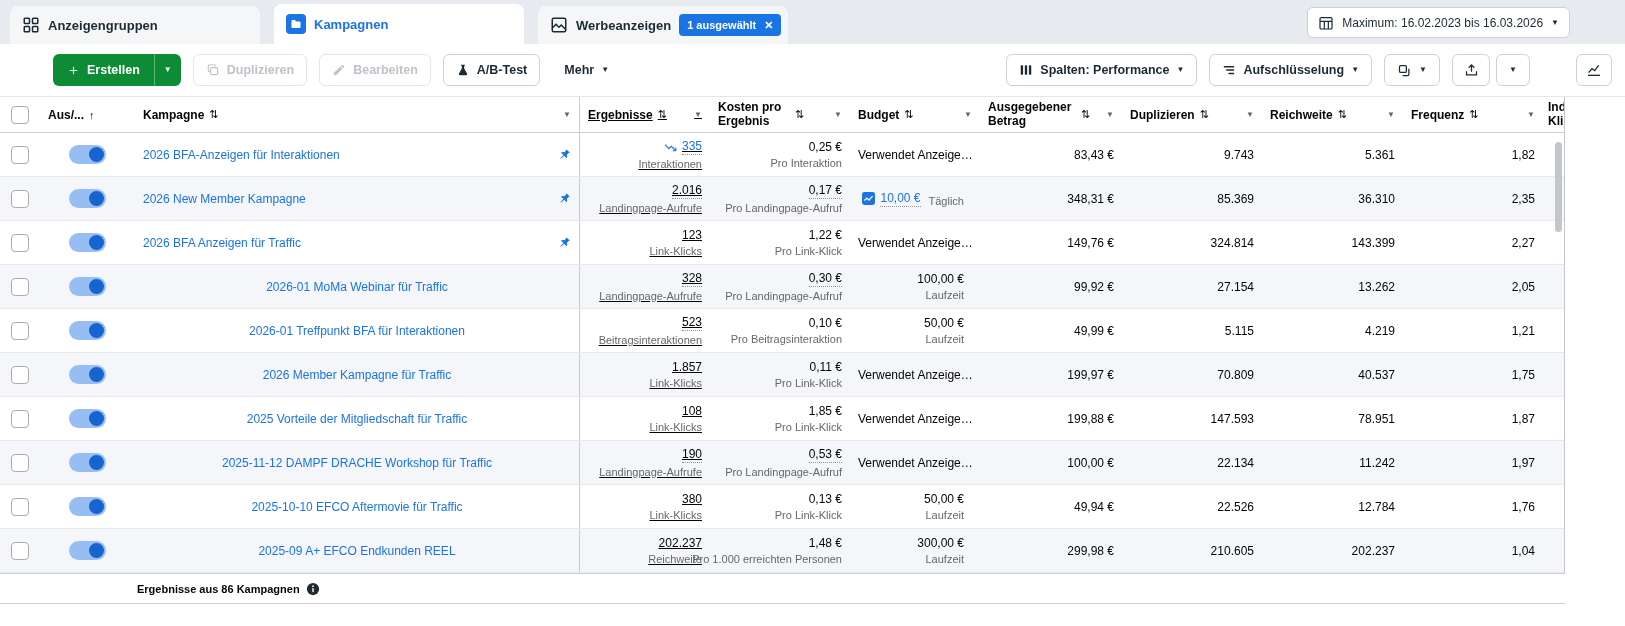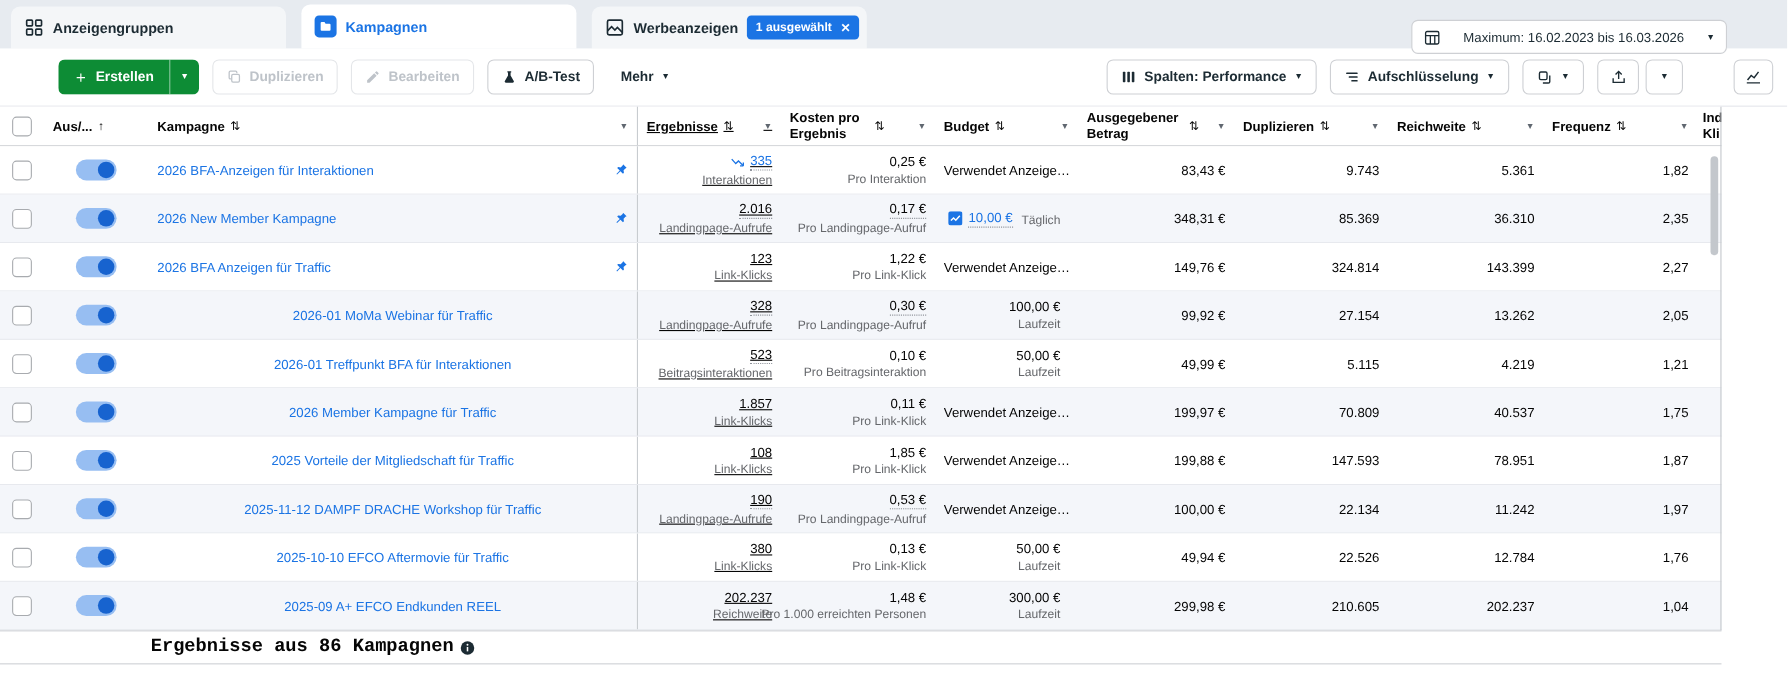--- a/index.html
+++ b/index.html
@@ -9,21 +9,21 @@
   
   .tabbar{height:44px;background:#e7ebf0;display:flex;align-items:flex-end;padding-left:10px;position:relative;}
   .tab{height:40px;width:250px;display:flex;align-items:center;gap:8px;padding:0 12px;border-radius:8px 8px 0 0;margin-right:14px;cursor:pointer;box-sizing:border-box;}
   .tab.active{background:#fff;}
   .tab.inactive{background:rgba(255,255,255,.55);height:38px;}
   .tab-label{font-size:13px;font-weight:700;color:#1c2b33;white-space:nowrap;}
   .tab.active .tab-label{color:#1b74e4;}
   .tile-blue{width:20px;height:20px;border-radius:4px;background:#1b74e4;display:flex;align-items:center;justify-content:center;flex:none;}
   .badge{margin-left:auto;background:#1b74e4;color:#fff;font-size:11px;font-weight:700;border-radius:4px;height:22px;display:flex;align-items:center;gap:8px;padding:0 8px;white-space:nowrap;}
   .badge .x{cursor:pointer;font-size:11px;}
-  .datebtn{position:absolute;right:55px;top:18px;height:31px;box-sizing:border-box;background:#fff;border:1px solid #ced0d4;border-radius:6px;display:flex;align-items:center;gap:20px;padding:0 10px;font-size:12px;color:#1c2b33;cursor:pointer;white-space:nowrap;}
+  .datebtn{position:absolute;right:55px;top:7px;height:31px;box-sizing:border-box;background:#fff;border:1px solid #ced0d4;border-radius:6px;display:flex;align-items:center;gap:8px;padding:0 10px;font-size:12px;color:#1c2b33;cursor:pointer;white-space:nowrap;}
 
   
   .toolbar{height:53px;display:flex;align-items:center;padding:0 13px;background:#fff;border-bottom:1px solid #e4e6eb;box-sizing:border-box;}
   .left-tools{display:flex;align-items:center;}
   .left-tools > * + *{margin-left:12px;}
   .btn{height:32px;box-sizing:border-box;border:1px solid #ced0d4;border-radius:6px;background:#fff;display:inline-flex;align-items:center;gap:7px;padding:0 12px;font-size:12.5px;font-weight:700;color:#1c2b33;cursor:pointer;white-space:nowrap;}
   .btn.disabled{color:#bec3c9;border-color:#e4e6e9;cursor:default;}
   .btn.plain{border:none;background:transparent;}
   .btn-create{display:inline-flex;height:32px;border-radius:6px;overflow:hidden;cursor:pointer;margin-left:40px;}
   .btn-create .main{background:#0d8c35;color:#fff;display:flex;align-items:center;gap:7px;padding:0 14px;font-size:12.5px;font-weight:700;}
@@ -67,21 +67,21 @@
   .blue{color:#1b74e4;}
   .camp-link{color:#1b74e4;text-decoration:none;font-size:12px;white-space:nowrap;overflow:hidden;text-overflow:ellipsis;max-width:400px;cursor:pointer;}
   .pin{margin-left:auto;display:flex;flex:none;}
   .checkbox{width:18px;height:18px;border:1px solid #a8abaf;border-radius:4px;background:#fff;display:inline-block;cursor:pointer;box-sizing:border-box;}
   .toggle{width:37px;height:19px;border-radius:10px;background:#97bef2;position:relative;cursor:pointer;flex:none;}
   .knob{position:absolute;top:2px;right:2px;width:15px;height:15px;border-radius:50%;background:#1763cf;}
   .c-budget.astext{align-items:flex-start;text-align:left;}
   .budget-text{font-size:12px;color:#050505;white-space:nowrap;overflow:hidden;text-overflow:ellipsis;max-width:118px;}
   .c-budget .val,.c-budget .sub{padding-right:8px;}
 
-  .tfoot{width:1565px;height:31px;box-sizing:border-box;border-top:1px solid #ced0d4;border-bottom:1px solid #ced0d4;background:#fff;display:flex;align-items:center;gap:6px;padding-left:137px;font-size:17px;font-weight:700;color:#050505;font-family:Liberation Mono, monospace;}
+  .tfoot{width:1565px;height:31px;box-sizing:border-box;border-top:1px solid #ced0d4;border-bottom:1px solid #ced0d4;background:#fff;display:flex;align-items:center;gap:6px;padding-left:137px;font-size:11px;font-weight:700;color:#050505;}
 
   .vline{position:absolute;left:1564px;top:97px;width:1px;height:476px;background:#c3c7cc;}
   .vthumb{position:absolute;left:1555px;top:142px;width:7px;height:90px;border-radius:4px;background:#c3c7cc;cursor:pointer;}
 </style>
 </head>
 <body>
 
 <div class="app">
 
   <div class="tabbar">

